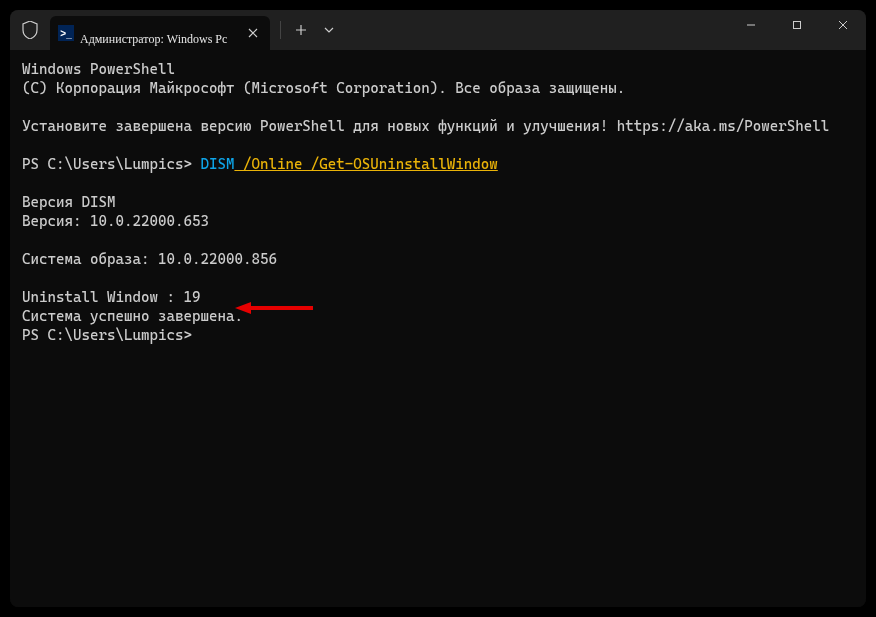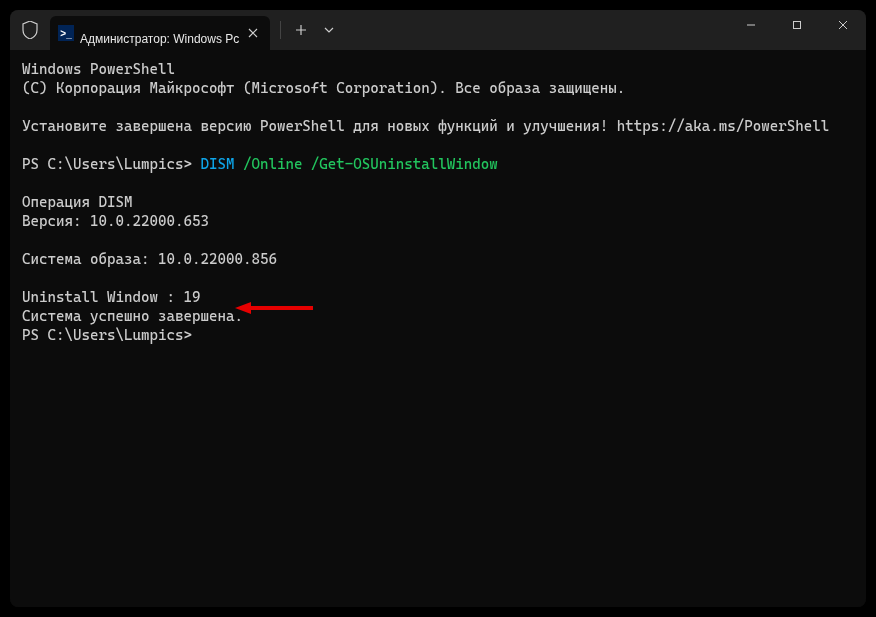--- a/index.html
+++ b/index.html
@@ -23,21 +23,21 @@
     display: flex; align-items: center; padding: 0 8px 0 8px;
     min-width: 220px; position: relative;
   }
   .tab-icon {
     width: 16px; height: 16px; background: #012456;
     display: flex; align-items: center; justify-content: center;
     color: #fff; font-size: 10px; font-weight: bold; font-family: sans-serif;
     margin-right: 6px;
   }
   .tab-title {
-    color: #e8e8e8; font-family: Liberation Sans, sans-serif;
+    color: #e8e8e8; font-family: Liberation Serif, serif;
     font-size: 12px; white-space: nowrap; overflow: hidden;
     flex: 1;
     margin-top: 12px;
   }
   .tab-close {
     width: 18px; height: 18px; display: flex; align-items: center;
     justify-content: center; color: #ccc; font-size: 12px;
     cursor: pointer;
   }
   .tabbar-divider {
@@ -62,21 +62,21 @@
     width: 46px; height: 30px; display: flex; align-items: center;
     justify-content: center; color: #ccc; cursor: pointer;
   }
   .terminal {
     flex: 1; background: #0c0c0c; padding: 10px 12px;
     font-family: "Cascadia Mono", Consolas, "Courier New", monospace;
     font-size: 14.5px; line-height: 19px; color: #cccccc;
     white-space: pre-wrap; word-break: break-all; position: relative;
   }
   .yellow { color: #0ea5e9; }
-  .gray { color: #22c55e; }
+  .gray { color: #eab308; text-decoration: underline; }
   .arrow {
     position: absolute; left: 225px; top: 249px; width: 80px; height: 18px;
     pointer-events: none;
   }
   .arrow-shaft { stroke: #e60000; stroke-width: 4; }
   .arrow-head { fill: #e60000; }
 </style>
 </head>
 <body>
 
@@ -133,21 +133,21 @@
     </div>
   </div>
 
   <div class="terminal"><span>Windows PowerShell</span>
 <span>(C) Корпорация Майкрософт (Microsoft Corporation). Все образа защищены.</span>
 
 <span>Установите завершена версию PowerShell для новых функций и улучшения! </span><span>https://aka.ms/PowerShell</span>
 
 <span>PS C:\Users\Lumpics&gt; </span><span class="yellow">DISM</span><span class="gray"> /Online /Get-OSUninstallWindow</span>
 
-<span>Операция DISM</span>
+<span>Версия DISM</span>
 <span>Версия: 10.0.22000.653</span>
 
 <span>Cистема образа: 10.0.22000.856</span>
 
 <span>Uninstall Window : 19</span>
 <span>Cистема успешно завершена.</span>
 <span>PS C:\Users\Lumpics&gt;</span>
 <svg class="arrow" viewBox="0 0 80 18">
   <line class="arrow-shaft" x1="14" y1="9" x2="78" y2="9"></line>
   <polygon class="arrow-head" points="0,9 16,3 16,15"></polygon>

